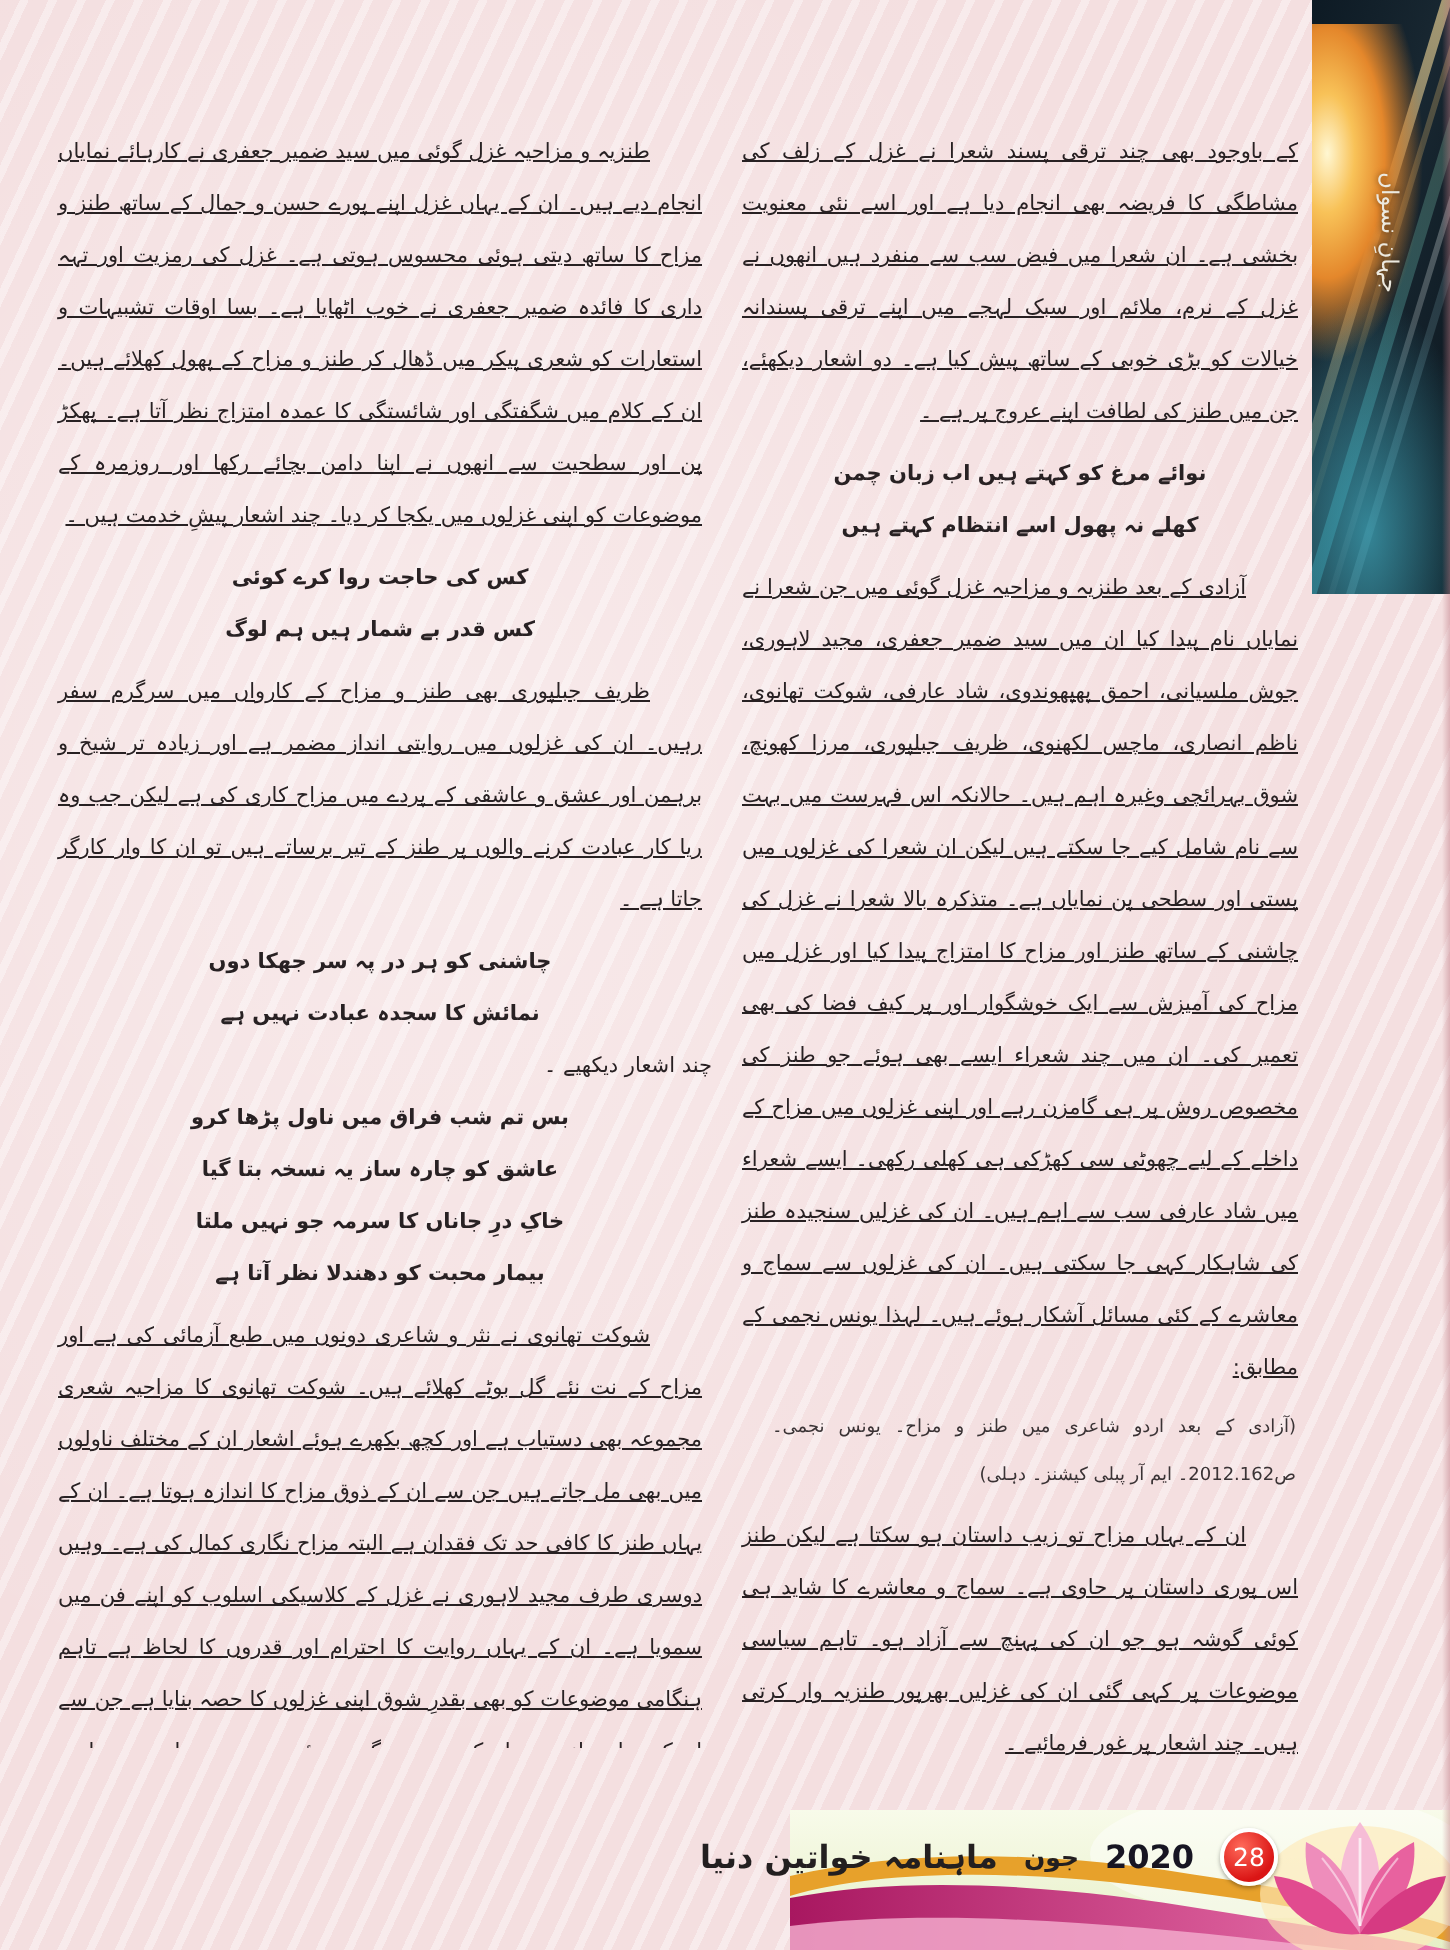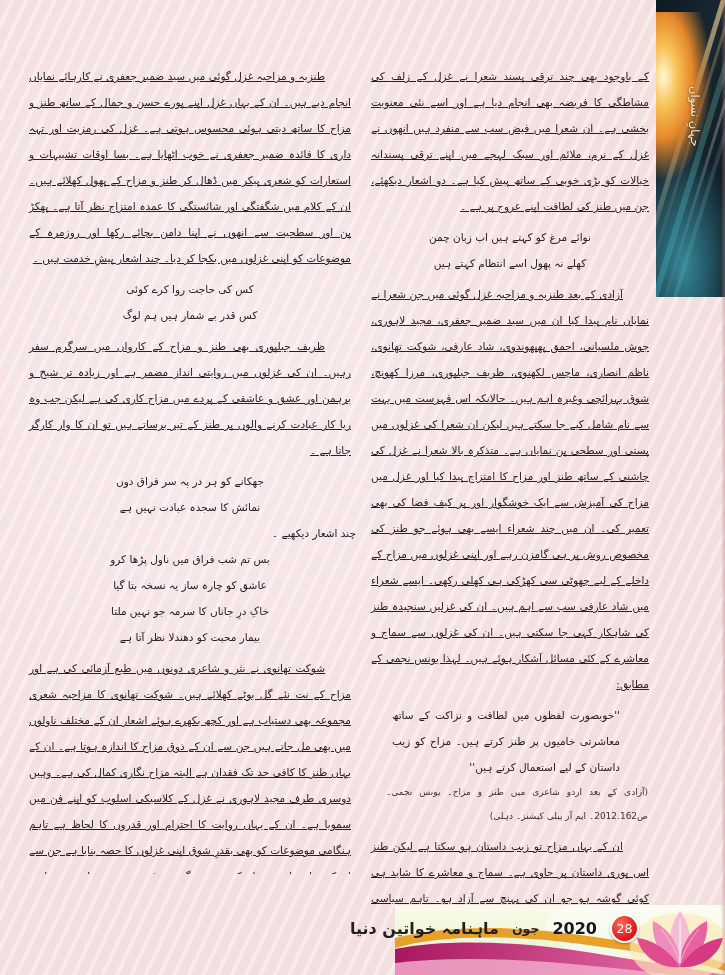--- a/index.html
+++ b/index.html
@@ -20,21 +20,21 @@
   .col{
     position:absolute;top:58px;direction:rtl;text-align:justify;
     color:#282123;font-size:10.5px;line-height:26px;overflow:hidden;
     text-justify:inter-word;
   }
   .col-right{left:366px;width:288px;height:846px;}
   .col-left{left:24px;width:332px;height:816px;}
   .para{margin:5px;text-indent:26px;text-decoration:underline;}
   .para.noindent{text-indent:0;}
   .verse{text-align:center;margin:0 10px;}
-  .vline{white-space:nowrap;}
+  .vline{white-space:nowrap;font-weight:bold;}
   .quote{margin:0 34px 0 26px;text-indent:0;}
   .citation{margin:0 6px 0 20px;font-size:9px;line-height:24px;text-indent:0;color:#3a3335;}
   .lead-line{margin:0;text-indent:0;}
 
   
   .strip{
     position:absolute;left:656px;top:0;width:69px;height:297px;overflow:hidden;
     background:linear-gradient(105deg,#0d1a24 0%,#182731 45%,#0b151d 100%);
   }
   .strip .flame{position:absolute;left:-22px;top:12px;width:78px;height:170px;
@@ -76,35 +76,34 @@
 
 <div class="page">
 
   <div class="col col-right">
     <p class="para noindent">کے باوجود بھی چند ترقی پسند شعرا نے غزل کے زلف کی مشاطگی کا فریضہ بھی انجام دیا ہے اور اسے نئی معنویت بخشی ہے۔ ان شعرا میں فیض سب سے منفرد ہیں انھوں نے غزل کے نرم، ملائم اور سبک لہجے میں اپنے ترقی پسندانہ خیالات کو بڑی خوبی کے ساتھ پیش کیا ہے۔ دو اشعار دیکھئے، جن میں طنز کی لطافت اپنے عروج پر ہے ۔</p>
     <div class="verse">
       <div class="vline">نوائے مرغ کو کہتے ہیں اب زبان چمن</div>
       <div class="vline">کھلے نہ پھول اسے انتظام کہتے ہیں</div>
     </div>
     <p class="para">آزادی کے بعد طنزیہ و مزاحیہ غزل گوئی میں جن شعرا نے نمایاں نام پیدا کیا ان میں سید ضمیر جعفری، مجید لاہوری، جوش ملسیانی، احمق پھپھوندوی، شاد عارفی، شوکت تھانوی، ناظم انصاری، ماچس لکھنوی، ظریف جبلپوری، مرزا کھونچ، شوق بہرائچی وغیرہ اہم ہیں۔ حالانکہ اس فہرست میں بہت سے نام شامل کیے جا سکتے ہیں لیکن ان شعرا کی غزلوں میں پستی اور سطحی پن نمایاں ہے۔ متذکرہ بالا شعرا نے غزل کی چاشنی کے ساتھ طنز اور مزاح کا امتزاج پیدا کیا اور غزل میں مزاح کی آمیزش سے ایک خوشگوار اور پر کیف فضا کی بھی تعمیر کی۔ ان میں چند شعراء ایسے بھی ہوئے جو طنز کی مخصوص روش پر ہی گامزن رہے اور اپنی غزلوں میں مزاح کے داخلے کے لیے چھوٹی سی کھڑکی ہی کھلی رکھی۔ ایسے شعراء میں شاد عارفی سب سے اہم ہیں۔ ان کی غزلیں سنجیدہ طنز کی شاہکار کہی جا سکتی ہیں۔ ان کی غزلوں سے سماج و معاشرے کے کئی مسائل آشکار ہوئے ہیں۔ لہذا یونس نجمی کے مطابق:</p>
-    <p class="quote">''خوبصورت لفظوں میں لطافت و نزاکت کے ساتھ معاشرتی خامیوں پر طنز کرتے ہیں۔ مزاح کو زیب داستان کے لیے استعمال کرتے ہیں''</p>
     <p class="citation">(آزادی کے بعد اردو شاعری میں طنز و مزاح۔ یونس نجمی۔ ص2012.162۔ ایم آر پبلی کیشنز۔ دہلی)</p>
     <p class="para">ان کے یہاں مزاح تو زیب داستان ہو سکتا ہے لیکن طنز اس پوری داستان پر حاوی ہے۔ سماج و معاشرے کا شاید ہی کوئی گوشہ ہو جو ان کی پہنچ سے آزاد ہو۔ تاہم سیاسی موضوعات پر کہی گئی ان کی غزلیں بھرپور طنزیہ وار کرتی ہیں۔ چند اشعار پر غور فرمائیے ۔</p>
 
   </div>
 
   <div class="col col-left">
     <p class="para">طنزیہ و مزاحیہ غزل گوئی میں سید ضمیر جعفری نے کارہائے نمایاں انجام دیے ہیں۔ ان کے یہاں غزل اپنے پورے حسن و جمال کے ساتھ طنز و مزاح کا ساتھ دیتی ہوئی محسوس ہوتی ہے۔ غزل کی رمزیت اور تہہ داری کا فائدہ ضمیر جعفری نے خوب اٹھایا ہے۔ بسا اوقات تشبیہات و استعارات کو شعری پیکر میں ڈھال کر طنز و مزاح کے پھول کھلائے ہیں۔ ان کے کلام میں شگفتگی اور شائستگی کا عمدہ امتزاج نظر آتا ہے۔ پھکڑ پن اور سطحیت سے انھوں نے اپنا دامن بچائے رکھا اور روزمرہ کے موضوعات کو اپنی غزلوں میں یکجا کر دیا۔ چند اشعار پیشِ خدمت ہیں ۔</p>
     <div class="verse">
       <div class="vline">کس کی حاجت روا کرے کوئی</div>
       <div class="vline">کس قدر بے شمار ہیں ہم لوگ</div>
     </div>
     <p class="para">ظریف جبلپوری بھی طنز و مزاح کے کارواں میں سرگرم سفر رہیں۔ ان کی غزلوں میں روایتی انداز مضمر ہے اور زیادہ تر شیخ و برہمن اور عشق و عاشقی کے پردے میں مزاح کاری کی ہے لیکن جب وہ ریا کار عبادت کرنے والوں پر طنز کے تیر برساتے ہیں تو ان کا وار کارگر جاتا ہے ۔</p>
     <div class="verse">
-      <div class="vline">جھکانے کو ہر در پہ سر فراق دوں</div>
+      <div class="vline">چاشنی کو ہر در پہ سر جھکا دوں</div>
       <div class="vline">نمائش کا سجدہ عبادت نہیں ہے</div>
     </div>
     <p class="lead-line">چند اشعار دیکھیے ۔</p>
     <div class="verse">
       <div class="vline">بس تم شب فراق میں ناول پڑھا کرو</div>
       <div class="vline">عاشق کو چارہ ساز یہ نسخہ بتا گیا</div>
       <div class="vline">خاکِ درِ جاناں کا سرمہ جو نہیں ملتا</div>
       <div class="vline">بیمار محبت کو دھندلا نظر آتا ہے</div>
     </div>
     <p class="para">شوکت تھانوی نے نثر و شاعری دونوں میں طبع آزمائی کی ہے اور مزاح کے نت نئے گل بوٹے کھلائے ہیں۔ شوکت تھانوی کا مزاحیہ شعری مجموعہ بھی دستیاب ہے اور کچھ بکھرے ہوئے اشعار ان کے مختلف ناولوں میں بھی مل جاتے ہیں جن سے ان کے ذوق مزاح کا اندازہ ہوتا ہے۔ ان کے یہاں طنز کا کافی حد تک فقدان ہے البتہ مزاح نگاری کمال کی ہے۔ وہیں دوسری طرف مجید لاہوری نے غزل کے کلاسیکی اسلوب کو اپنے فن میں سمویا ہے۔ ان کے یہاں روایت کا احترام اور قدروں کا لحاظ ہے تاہم ہنگامی موضوعات کو بھی بقدرِ شوق اپنی غزلوں کا حصہ بنایا ہے جن سے ان کے یہاں طنز و مزاح کی صورت گری ہوئی ہے۔ وہ سیاسی، سماجی اور اقتصادی موضوعات کو بڑی خوبصورتی کے ساتھ اپنی غزلوں میں پیوست کرتے ہیں۔ زمانے کی بگڑتی صورت کا نقشہ مجید کی اس غزل کے چند اشعار میں دیکھیے:</p>

